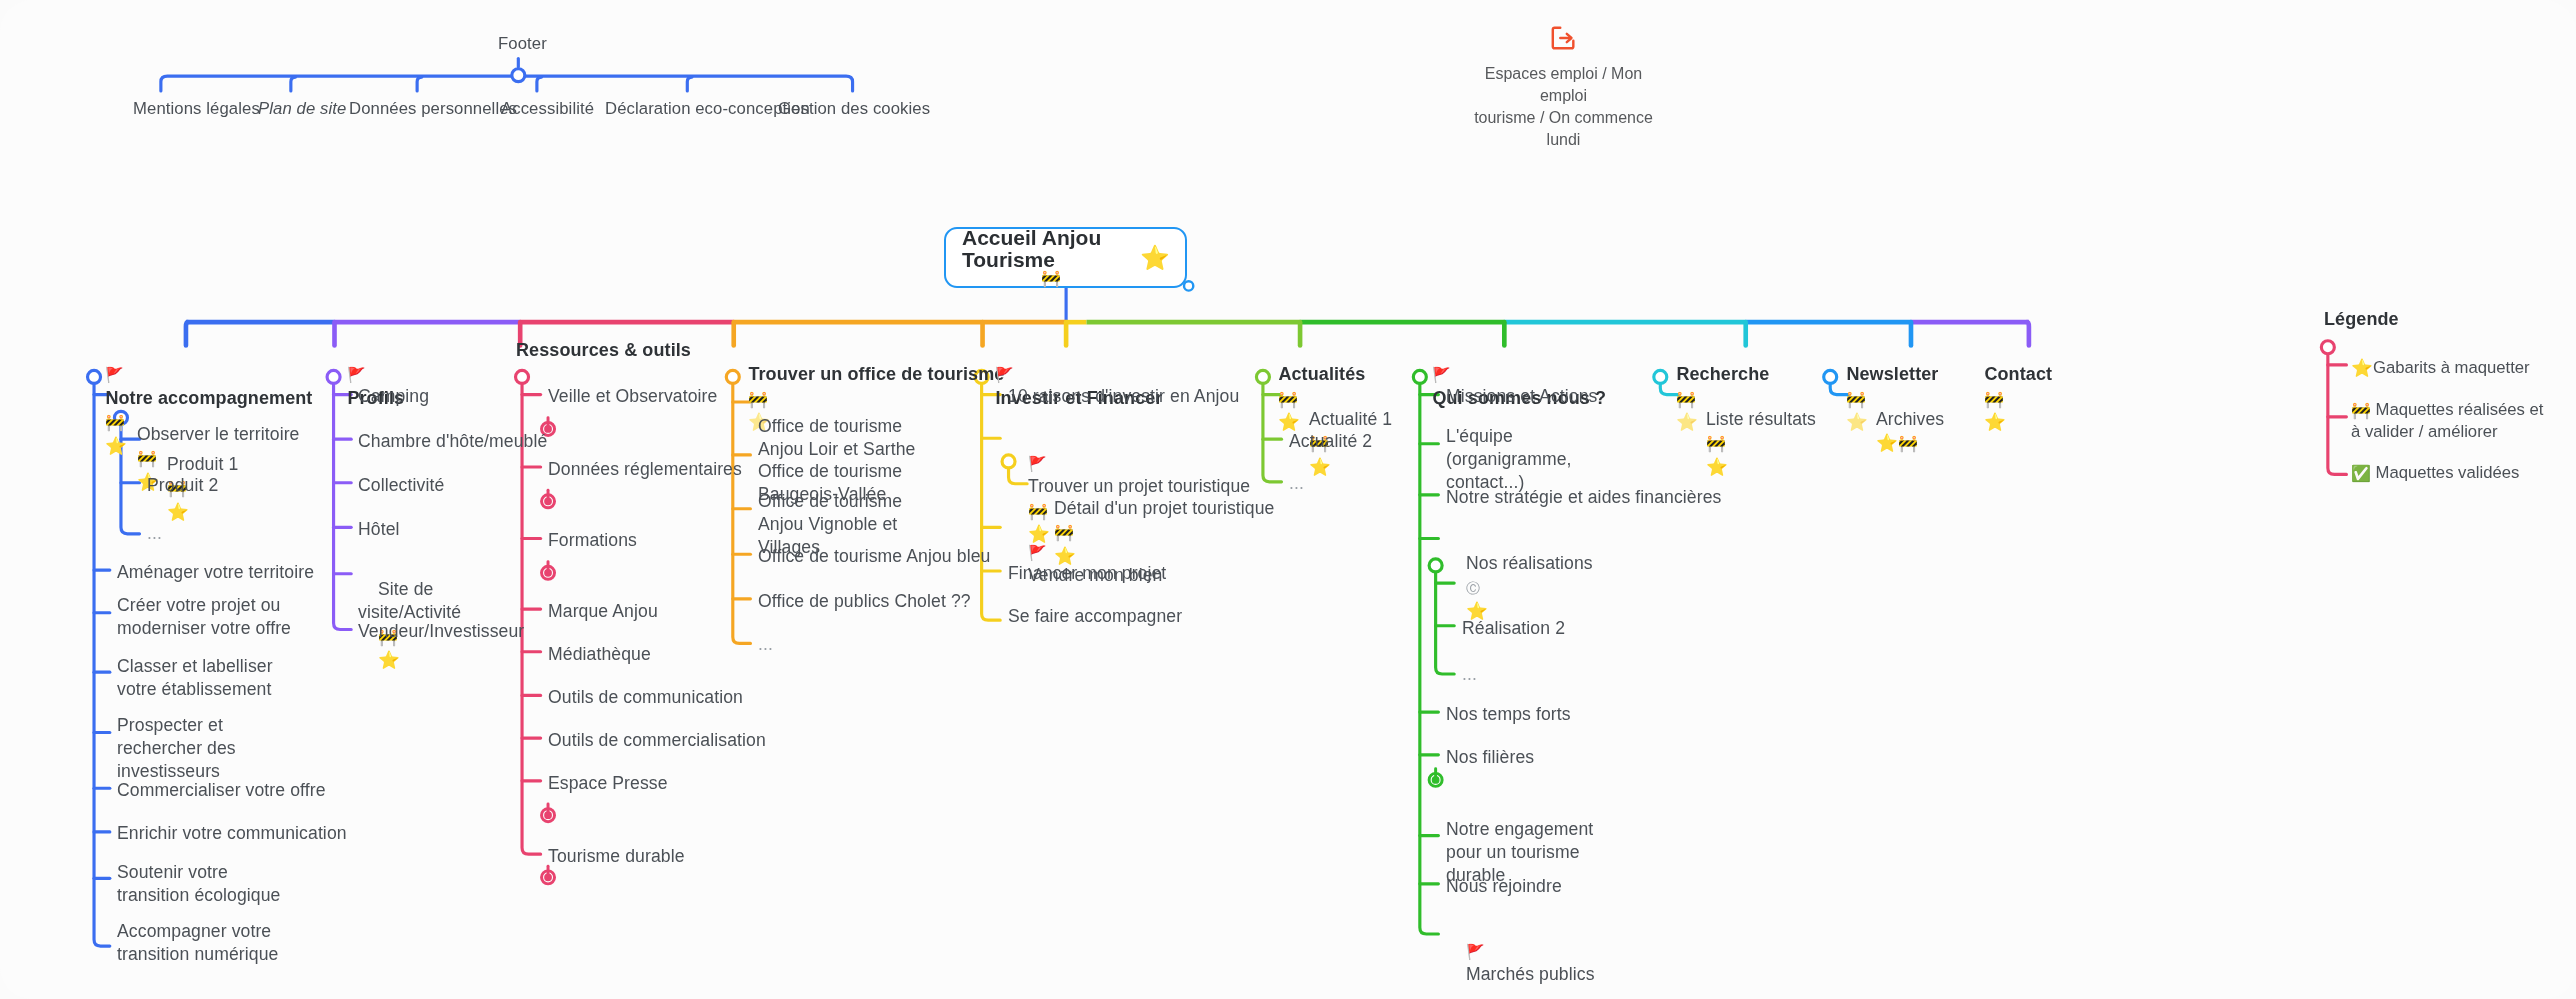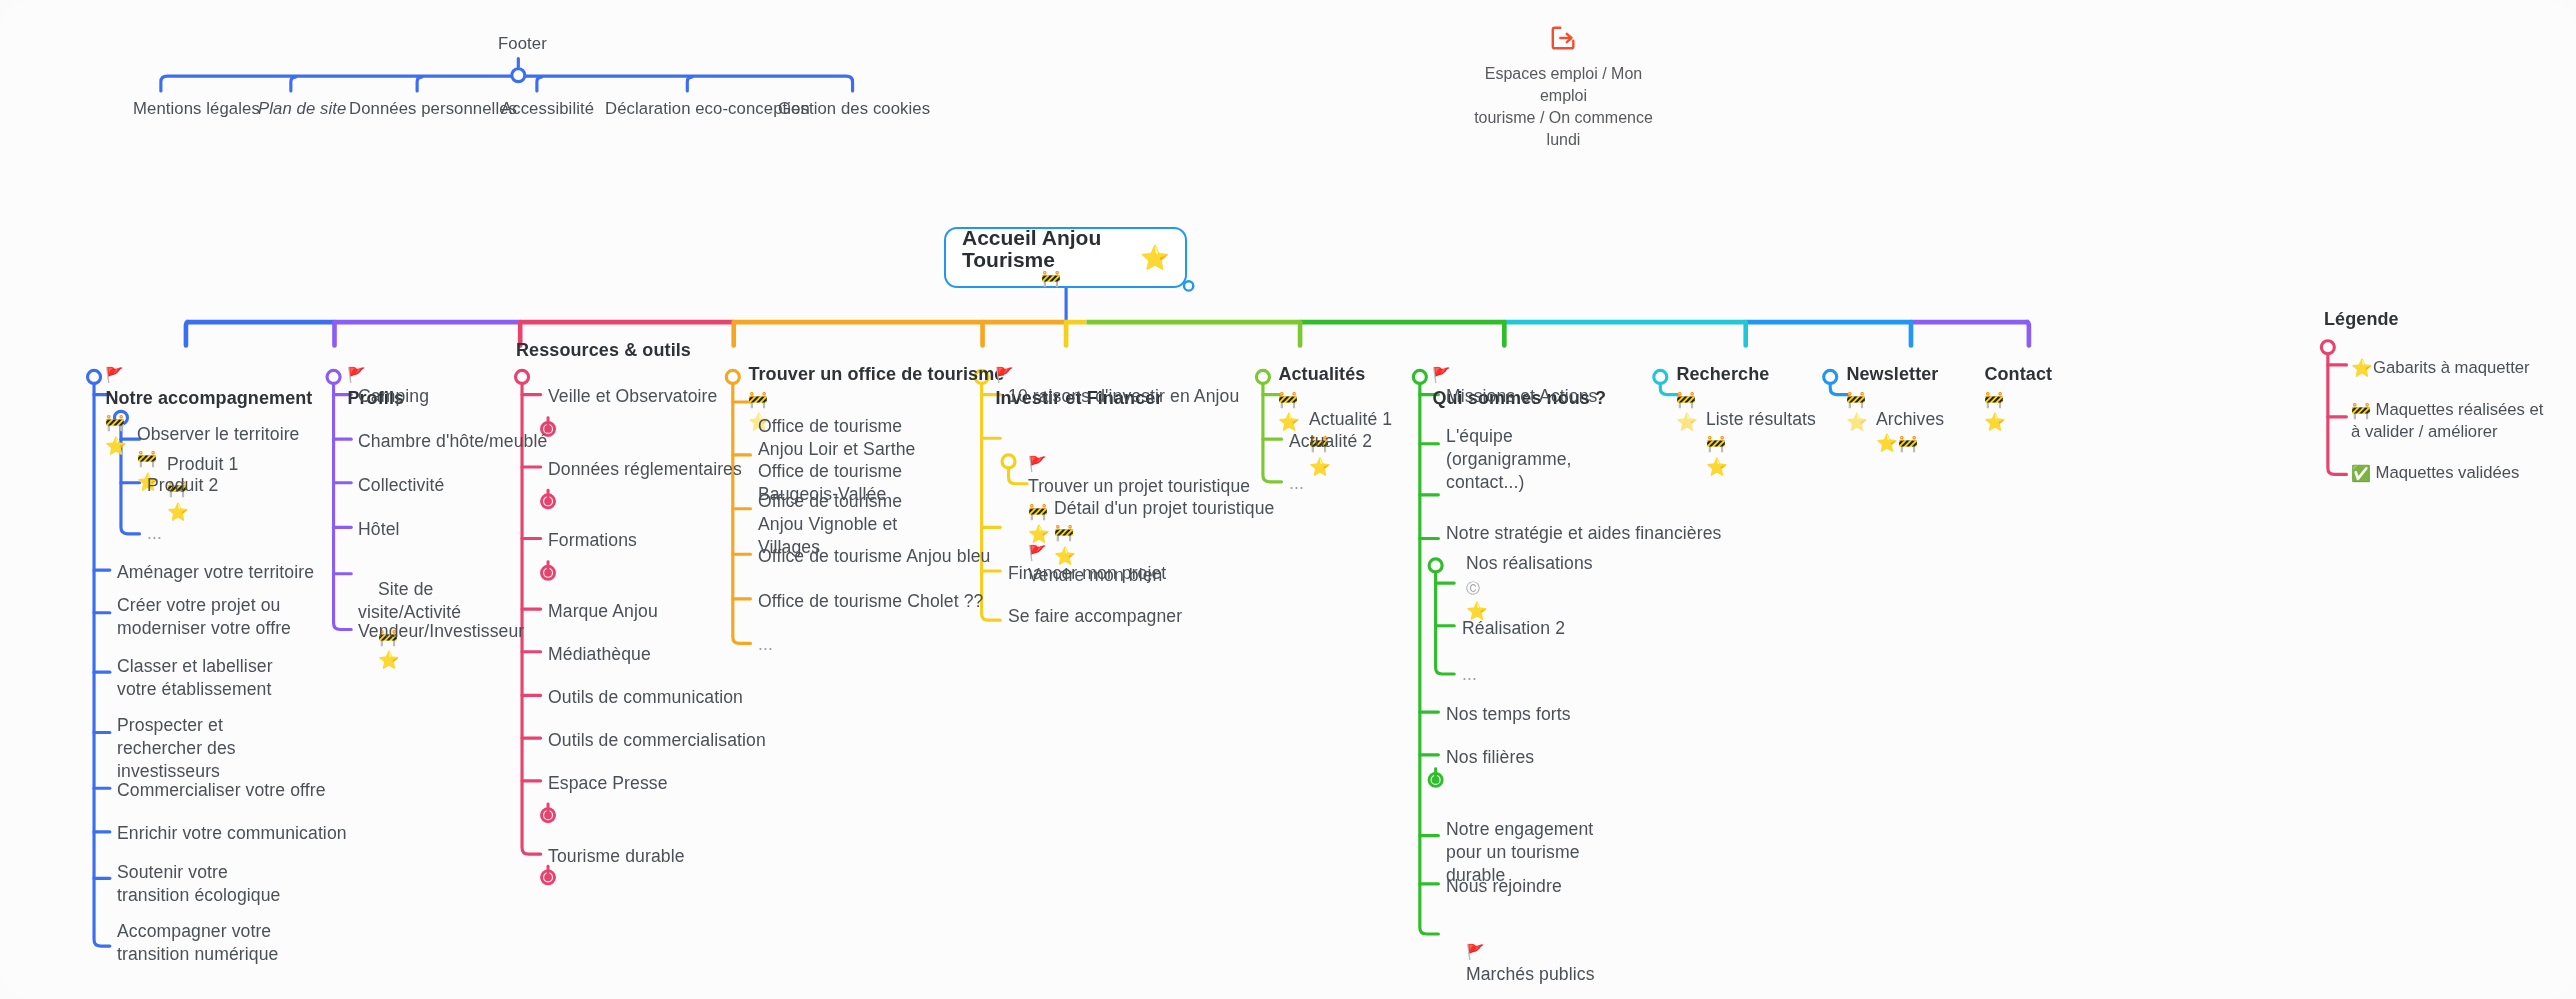--- a/index.html
+++ b/index.html
@@ -347,21 +347,21 @@
 
   <div class="node bold" style="left:728px;top:339px;">
     <span>Trouver un office de tourisme</span>
     <span class="emj">🚧</span>
     <span class="emj star" style="opacity:.55">⭐</span>
   </div>
   <div class="node" style="left:758px;top:383px;width:176px;margin-top:32px;">Office de tourisme Anjou Loir et Sarthe</div>
   <div class="node" style="left:758px;top:460px;width:200px;">Office de tourisme Baugeois-Vallée</div>
   <div class="node" style="left:758px;top:490px;width:181px;">Office de tourisme Anjou Vignoble et Villages</div>
   <div class="node" style="left:758px;top:545px;">Office de tourisme Anjou bleu</div>
-  <div class="node" style="left:758px;top:590px;">Office de tourisme Cholet ??</div>
+  <div class="node" style="left:758px;top:590px;">Office de publics Cholet ??</div>
   <div class="node ellipsis" style="left:758px;top:633px;">...</div>
 
   <div class="node bold" style="left:975px;top:339px;">
     <span class="emj flag">🚩</span>
     <span>Investir et Financer</span>
   </div>
   <div class="node" style="left:1008px;top:385px;">10 raisons d'investir en Anjou</div>
   <div class="node" style="left:1008px;top:429px;">
     <span class="emj flag">🚩</span>
     <span>Trouver un projet touristique</span>
@@ -392,21 +392,21 @@
   </div>
   <div class="node" style="left:1289px;top:430px;">Actualité 2</div>
   <div class="node ellipsis" style="left:1289px;top:472px;">...</div>
 
   <div class="node bold" style="left:1412px;top:339px;">
     <span class="emj flag">🚩</span>
     <span>Qui sommes nous ?</span>
   </div>
   <div class="node" style="left:1446px;top:385px;">Missions et Actions</div>
   <div class="node" style="left:1446px;top:425px;width:172px;">L'équipe (organigramme, contact...)</div>
-  <div class="node" style="left:1446px;top:486px;margin-top:36px;">Notre stratégie et aides financières</div>
+  <div class="node" style="left:1446px;top:486px;">Notre stratégie et aides financières</div>
   <div class="node" style="left:1446px;top:529px;">
     <span>Nos réalisations</span>
     <span class="emj" style="color:#9aa0a6;font-size:14px">Ⓒ</span>
     <span class="emj star">⭐</span>
   </div>
   <div class="node" style="left:1462px;top:617px;">Réalisation 2</div>
   <div class="node ellipsis" style="left:1462px;top:663px;">...</div>
   <div class="node" style="left:1446px;top:703px;">Nos temps forts</div>
   <div class="node" style="left:1446px;top:746px;">Nos filières</div>
   <div class="node" style="left:1446px;top:818px;width:176px;">Notre engagement pour un tourisme durable</div>

